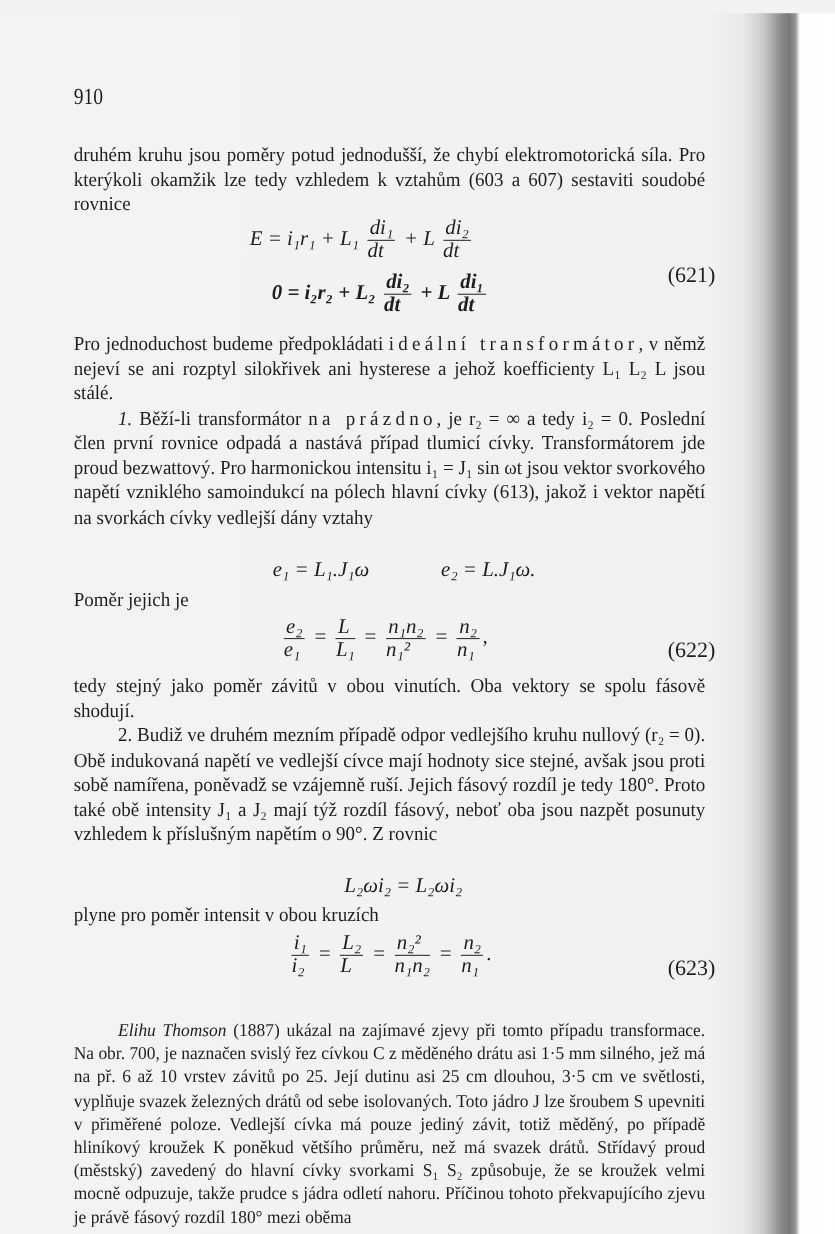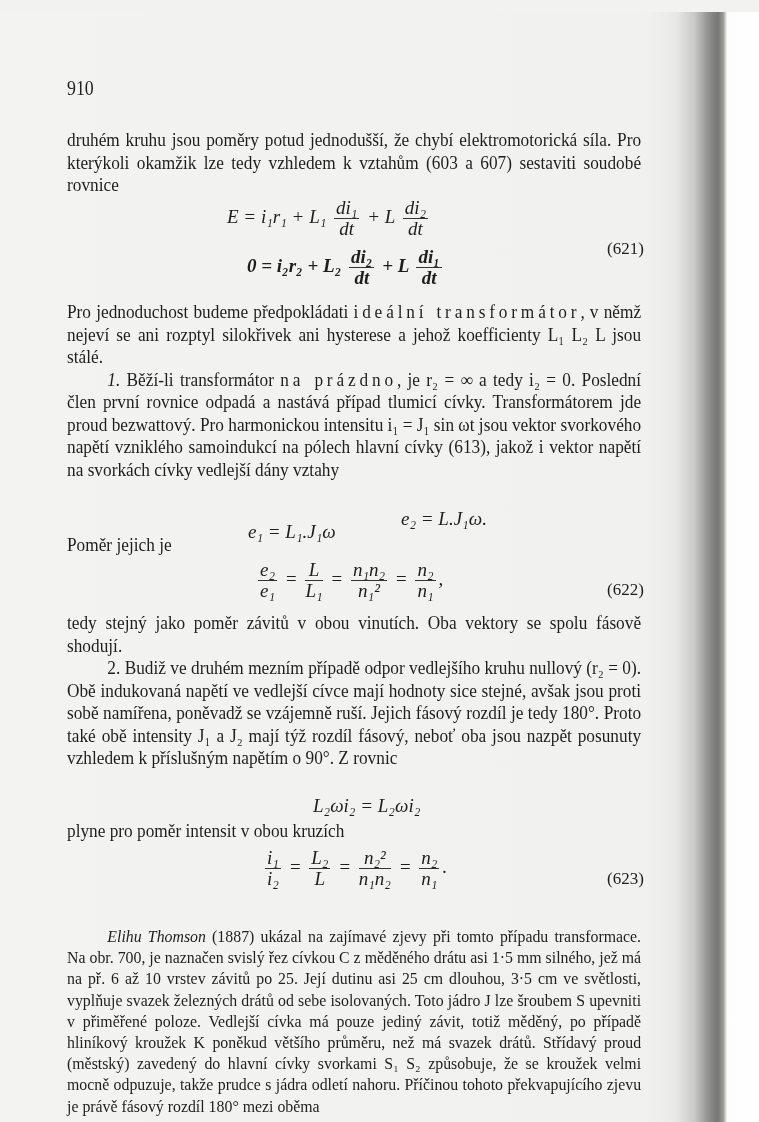--- a/index.html
+++ b/index.html
@@ -17,22 +17,22 @@
   .txt {
     position:absolute; left:67px; width:598px;
     font-size:18px; line-height:22.5px; text-align:justify;
     transform:scaleX(0.96); transform-origin:left top;
   }
   .txt p { margin:0; }
   .indent { text-indent:42px; }
   .sp { letter-spacing:4px; }
   .it { font-style:italic; }
   .eq { position:absolute; font-size:19px; font-style:italic; white-space:nowrap; }
-  .eqnum { position:absolute; font-size:17px; left:607px; }
-  .frac { display:inline-block; vertical-align:middle; text-align:center; margin:0 3px; }
+  .eqnum { position:absolute; font-size:20px; left:607px; }
+  .frac { display:inline-block; vertical-align:middle; text-align:left; margin:0 3px; }
   .frac .num { display:block; border-bottom:1px solid #333; padding:0 2px; line-height:20px; }
   .frac .den { display:block; line-height:20px; }
   .small { font-size:16.5px; line-height:21.2px; }
 </style>
 </head>
 <body>
 
 <div class="page">
 
   <div class="pnum">910</div>
@@ -53,21 +53,21 @@
     <span>+ L</span>
     <span class="frac"><span class="num">di₁</span><span class="den">dt</span></span>
   </div>
   <div class="eqnum" style="top:227px;">(621)</div>
 
   <div class="txt" style="top:289px;">
     <p><span>Pro jednoduchost budeme předpokládati </span><span class="sp">ideální transformátor</span><span>, v němž nejeví se ani rozptyl silokřivek ani hysterese a jehož koefficienty L₁ L₂ L jsou stálé.</span></p>
     <p class="indent"><span class="it">1.</span><span> Běží-li transformátor </span><span class="sp">na prázdno</span><span>, je r₂ = ∞ a tedy i₂ = 0. Poslední člen první rovnice odpadá a nastává případ tlumicí cívky. Transformátorem jde proud bezwattový. Pro harmonickou intensitu i₁ = J₁ sin ωt jsou vektor svorkového napětí vzniklého samoindukcí na pólech hlavní cívky (613), jakož i vektor napětí na svorkách cívky vedlejší dány vztahy</span></p>
   </div>
 
-  <div class="eq" style="left:248px; top:496px;margin-top:13px;">e₁ = L₁.J₁ω</div>
+  <div class="eq" style="left:248px; top:496px;">e₁ = L₁.J₁ω</div>
   <div class="eq" style="left:390px; top:496px;margin-left:11px;">e₂ = L.J₁ω.</div>
 
   <div class="txt" style="top:522px;">
     <p>Poměr jejich je</p>
   </div>
 
   <div class="eq" style="left:255px; top:548px;">
     <span class="frac"><span class="num">e₂</span><span class="den">e₁</span></span> =
     <span class="frac"><span class="num">L</span><span class="den">L₁</span></span> =
     <span class="frac"><span class="num">n₁n₂</span><span class="den">n₁²</span></span> =

